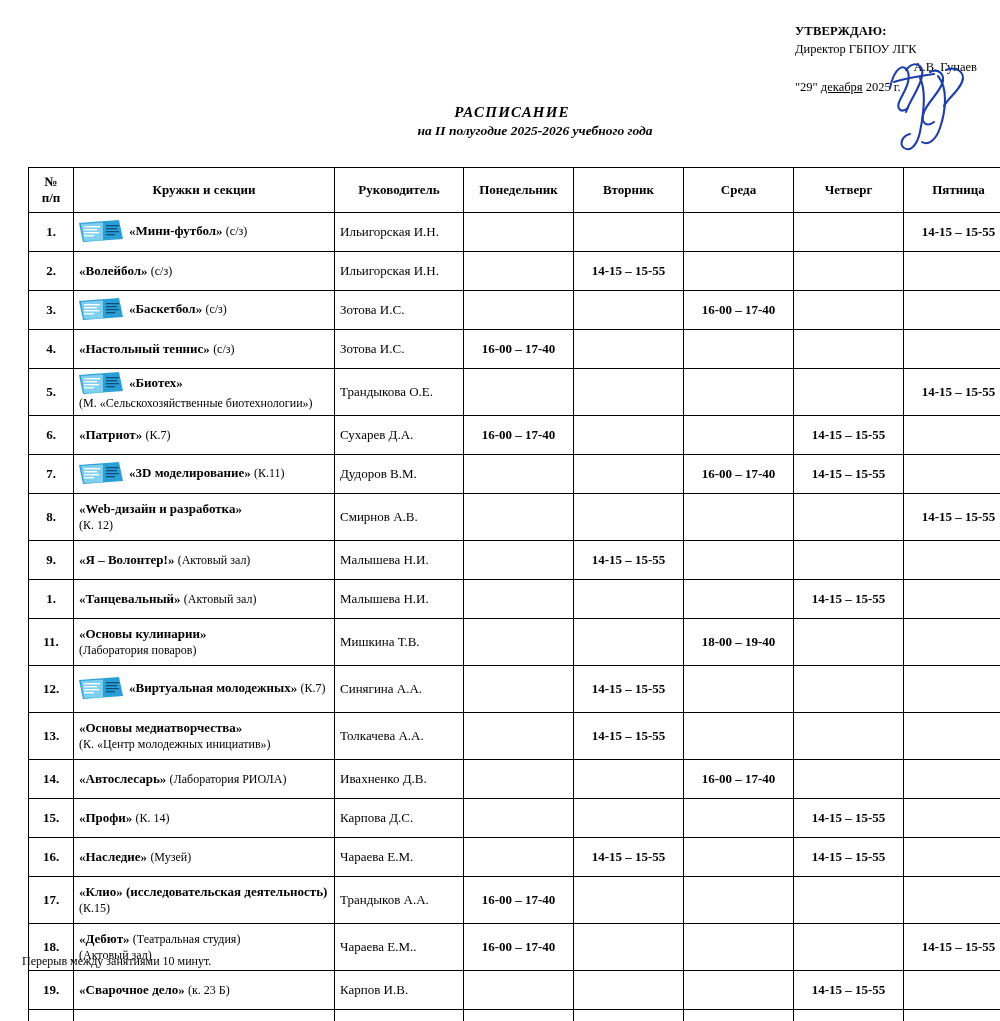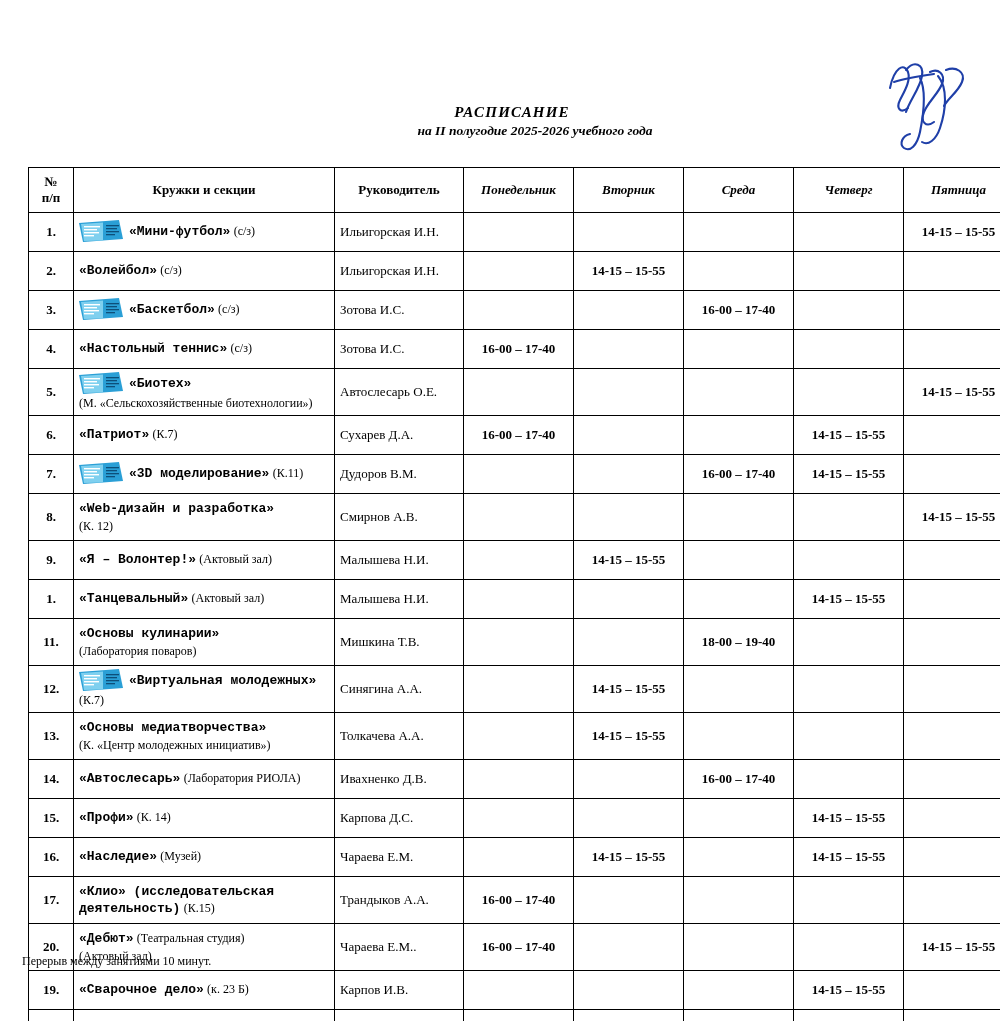--- a/index.html
+++ b/index.html
@@ -104,34 +104,34 @@
   table.schedule thead th {
     text-align: center;
     font-weight: bold;
     font-size: 13px;
     height: 38px;
     padding: 3px 2px;
   }
   th.c-num   { width: 40px; }
   th.c-name  { width: 256px; }
   th.c-head  { width: 124px; }
-  th.c-day   { width: 105px; font-style: italic; }
+  th.c-day   { width: 105px; }
 
   td.num {
     text-align: center;
     font-weight: bold;
     font-size: 13.5px;
   }
   td.name {
     font-size: 13px;
     line-height: 1.25;
     padding-left: 7px;
     position: relative;
   }
-  td.name .b { font-weight: bold; font-family: Liberation Mono, monospace; }
+  td.name .b { font-weight: bold; }
   td.name .small { font-size: 12px; }
   td.head {
     font-size: 13px;
     padding-left: 6px;
     white-space: nowrap;
   }
   td.slot {
     text-align: center;
     font-weight: bold;
     font-size: 12.5px;
@@ -159,20 +159,31 @@
     left: 22px;
     top: 954px;
     font-size: 12px;
   }
 </style>
 </head>
 <body>
 
 <div class="page">
 
+  <div class="approval">
+    <div class="ap-line ap-title">УТВЕРЖДАЮ:</div>
+    <div class="ap-line">Директор ГБПОУ  ЛГК</div>
+    <div class="ap-line ap-name">А.В. Гунаев</div>
+    <div class="ap-line ap-date">
+      <span>"29"</span>
+      <span class="u">декабря</span>
+      <span>2025</span>
+      <span>г.</span>
+    </div>
+  </div>
 
   <svg class="signature" viewBox="0 0 120 110">
     <g fill="none" stroke="#1f3fa8" stroke-width="2.1" stroke-linecap="round">
       <path d="M10 40 C14 20, 24 14, 28 24 C31 33, 24 44, 20 52 C16 60, 20 66, 28 60"></path>
       <path d="M26 22 C34 12, 44 16, 42 28 C40 40, 30 52, 26 64"></path>
       <path d="M14 34 C26 30, 40 28, 54 26"></path>
       <path d="M40 30 C46 42, 44 64, 40 84 C37 98, 30 104, 24 100 C19 96, 22 88, 30 86"></path>
       <path d="M50 24 C58 20, 66 26, 62 36 C58 46, 48 54, 44 64 C40 74, 46 80, 54 74"></path>
       <path d="M58 28 C68 40, 66 62, 60 80 C56 92, 48 98, 42 94"></path>
       <path d="M66 22 C76 18, 86 24, 82 34 C78 44, 68 50, 64 58"></path>
@@ -270,21 +281,21 @@
                 <polygon points="2,4 24,2.5 24,20.5 5,21" fill="#7fd0ef"></polygon>
                 <rect x="5" y="6" width="16" height="1.4" fill="#ffffff"></rect>
                 <rect x="5" y="9" width="13" height="1.4" fill="#ffffff"></rect>
                 <rect x="5" y="12" width="15" height="1.4" fill="#ffffff"></rect>
                 <rect x="5" y="15" width="10" height="1.4" fill="#ffffff"></rect>
                 <rect x="27" y="5" width="13" height="1.3" fill="#0d4f7a"></rect>
                 <rect x="27" y="8" width="11" height="1.3" fill="#0d4f7a"></rect>
                 <rect x="27" y="11" width="13" height="1.3" fill="#0d4f7a"></rect>
                 <rect x="27" y="14" width="9" height="1.3" fill="#0d4f7a"></rect>
               </svg></span><span class="b">«Биотех»</span><br><span class="small">(М. «Сельскохозяйственные биотехнологии»)</span></td>
-          <td class="head">Автослесарь О.Е.</td>
+          <td class="head">Трандыкова О.Е.</td>
           <td class="slot"></td>
           <td class="slot"></td>
           <td class="slot"></td>
           <td class="slot"></td>
           <td class="slot">14-15 – 15-55</td>
         </tr>
         <tr class="r1">
           <td class="num">6.</td>
           <td class="name"><span class="b">«Патриот»</span> <span class="small">(К.7)</span></td>
           <td class="head">Сухарев Д.А.</td>
@@ -420,21 +431,21 @@
           <td class="num">17.</td>
           <td class="name"><span class="b">«Клио» (исследовательская деятельность)</span> <span class="small">(К.15)</span></td>
           <td class="head">Трандыков А.А.</td>
           <td class="slot">16-00 – 17-40</td>
           <td class="slot"></td>
           <td class="slot"></td>
           <td class="slot"></td>
           <td class="slot"></td>
         </tr>
         <tr class="r2">
-          <td class="num">20.</td>
+          <td class="num">18.</td>
           <td class="name"><span class="b">«Дебют»</span> <span class="small">(Театральная студия)</span><br><span class="small">(Актовый зал)</span></td>
           <td class="head">Чараева Е.М..</td>
           <td class="slot">16-00 – 17-40</td>
           <td class="slot"></td>
           <td class="slot"></td>
           <td class="slot"></td>
           <td class="slot">14-15 – 15-55</td>
         </tr>
         <tr class="r1">
           <td class="num">19.</td>

